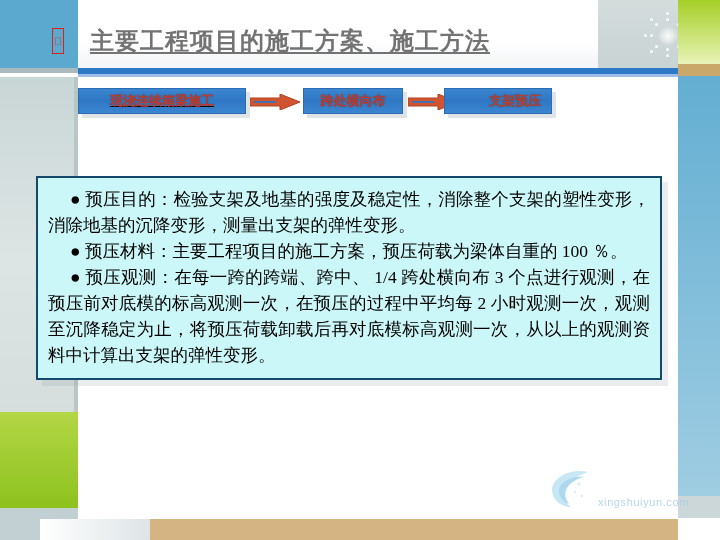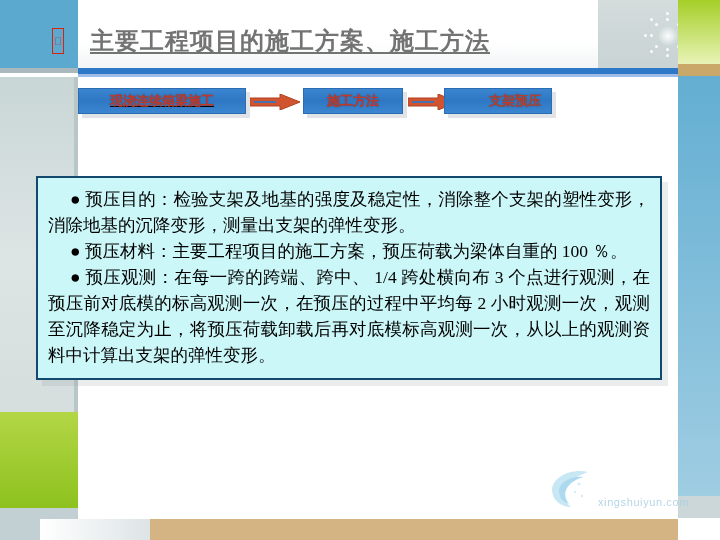--- a/index.html
+++ b/index.html
@@ -189,21 +189,21 @@
     </div>
 
     <div class="farrow" id="farrow1">
       <svg width="52" height="16" viewBox="0 0 52 16">
         <path d="M0 4 L30 4 L30 0 L50 8 L30 16 L30 12 L0 12 Z" fill="#d0542f" stroke="#b0421f" stroke-width="1"></path>
         <path d="M4 7 L26 7 L26 9 L4 9 Z" fill="#2f77c4" opacity=".85"></path>
       </svg>
     </div>
 
     <div class="fbox" id="fbox2">
-      <span>施工方法</span>
+      <span>跨处横向布</span>
     </div>
 
     <div class="farrow" id="farrow2">
       <svg width="52" height="16" viewBox="0 0 52 16">
         <path d="M0 4 L30 4 L30 0 L50 8 L30 16 L30 12 L0 12 Z" fill="#d0542f" stroke="#b0421f" stroke-width="1"></path>
         <path d="M4 7 L26 7 L26 9 L4 9 Z" fill="#2f77c4" opacity=".85"></path>
       </svg>
     </div>
 
     <div class="fbox" id="fbox3">

